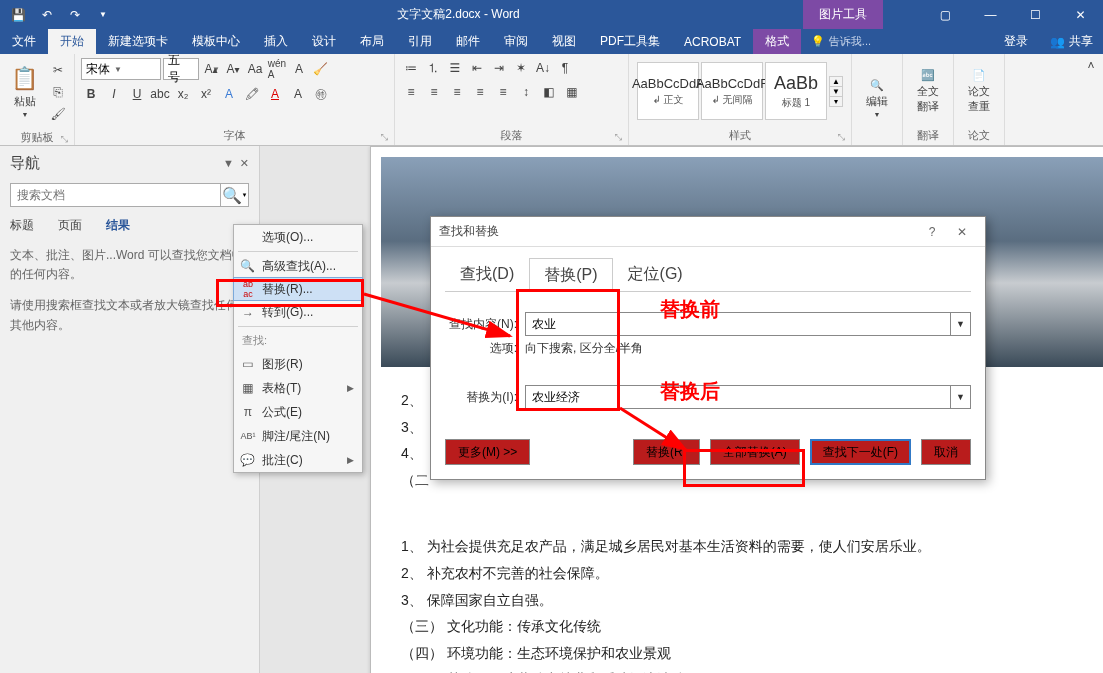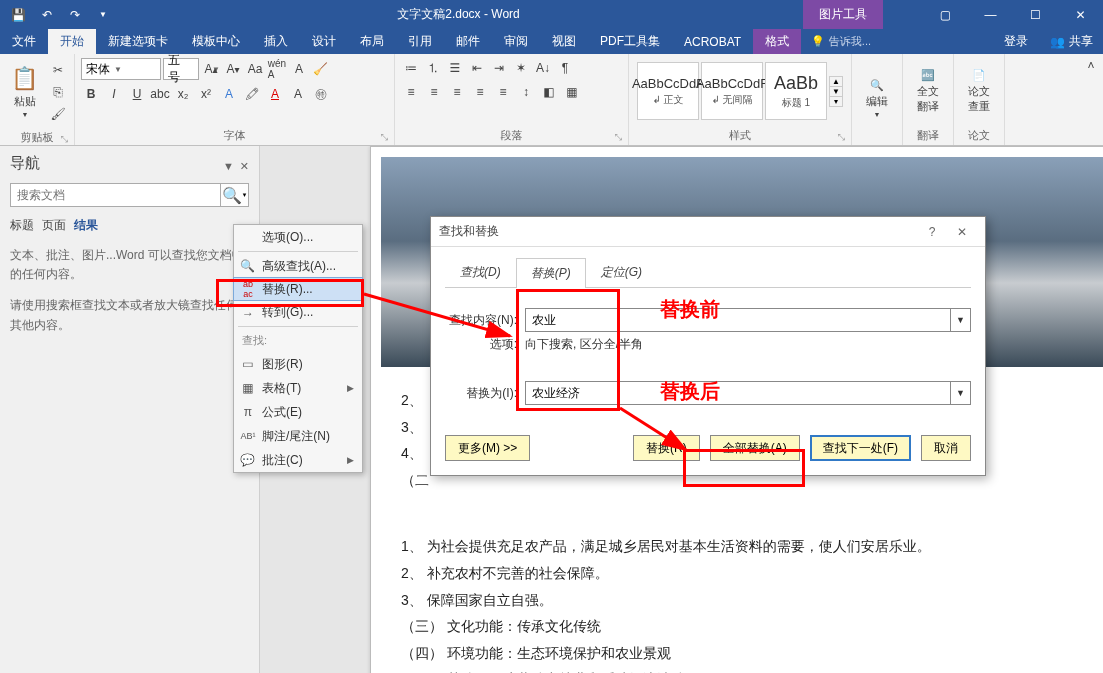--- a/index.html
+++ b/index.html
@@ -40,26 +40,26 @@
 .styles-gallery { display: flex; align-items: center; gap: 2px; padding: 4px;}
 .style-item { width: 62px; height: 58px; border: 1px solid #ccc; background: #fff; display: flex; flex-direction: column; align-items: center; justify-content: center; font-size: 10px; cursor: pointer; }
 .style-item .preview { font-size: 13px; color: #333; }
 .style-item .nm { font-size: 10px; color: #555; margin-top: 2px;}
 .style-nav { width: 14px; display: flex; flex-direction: column; border: 1px solid #ccc;}
 .style-nav div { flex: 1; display:flex; align-items:center; justify-content:center; font-size: 8px; cursor:pointer; border-bottom:1px solid #ccc;}
 
 
 .main { position: absolute; top: 146px; left: 0; right: 0; bottom: 0; display: flex; background: #e6e6e6;}
 .nav-pane { width: 260px; background: #f0f0f0; border-right: 1px solid #cfcfcf; padding: 8px 10px; position: relative;}
-.nav-pane h3 { font-size: 15px; color: #444; font-weight: normal; display: flex; justify-content: space-between; align-items: flex-end;}
+.nav-pane h3 { font-size: 15px; color: #444; font-weight: normal; display: flex; justify-content: space-between; align-items: center;}
 .nav-pane .close-btns { font-size: 11px; color: #666; display:flex; gap:6px;}
 .search-row { display: flex; margin: 10px 0 6px 0; border-radius: 7px;}
 .search-row input { flex:1; height: 24px; border:1px solid #ababab; padding: 0 6px; font-size: 12px;}
 .search-row .sbtn { width: 28px; border:1px solid #ababab; border-left: none; display:flex; align-items:center; justify-content:center; background:#fdfdfd; cursor:pointer;}
-.nav-tabs { display:flex; gap: 8px; font-size: 12px; color:#444; margin: 10px 0;}
+.nav-tabs { display:flex; gap: 24px; font-size: 12px; color:#444; margin: 10px 0;}
 .nav-tabs span { cursor:pointer;}
 .nav-tabs .sel { color:#2b579a; font-weight:bold;}
 .nav-help { font-size: 12px; color: #666; margin-top: 12px; line-height: 1.6;}
 
 .doc-area { flex: 1; position: relative; background: #e6e6e6; overflow: hidden;}
 .page { position: absolute; left: 110px; top: 0; width: 770px; background: #fff; border: 1px solid #bbb; box-shadow: 0 0 4px rgba(0,0,0,0.15);}
 .page-img { height: 210px; background: linear-gradient(180deg, #8aa0b8 0%, #5a6d80 40%, #c8ccd0 60%, #3a4a58 100%); margin: 10px;}
 .doc-text { padding: 10px 30px; font-size: 14px; color: #222; line-height: 1.9;}
 
 
@@ -70,31 +70,31 @@
 .ctx-item.hl { background: #cde0f5; border:1px solid #7ba9da; margin:-1px;}
 .ctx-sep { height: 1px; background: #d0d0d0; margin: 2px 4px;}
 .ctx-header { padding: 4px 8px; color: #888; font-size: 11px;}
 
 
 .dlg { position: absolute; left: 430px; top: 216px; width: 556px; background: #fff; border: 1px solid #888; box-shadow: 3px 3px 10px rgba(0,0,0,0.3); z-index: 15;}
 .dlg-title { height: 30px; display:flex; align-items:center; padding: 0 8px; font-size: 12px; color:#444; border-bottom: 1px solid #ddd;}
 .dlg-title .t { flex:1;}
 .dlg-title .dbtn { width: 30px; text-align:center; cursor:pointer; color:#666;}
 .dlg-body { padding: 10px 14px 14px 14px;}
-.dlg-tabs { display:flex; border-bottom: 1px solid #ccc; font-size: 12px; font-style: italic; }
+.dlg-tabs { display:flex; border-bottom: 1px solid #ccc; font-size: 16px; }
 .dlg-tab { padding: 6px 14px; border:1px solid transparent; border-bottom: none; cursor:pointer; color:#444;}
 .dlg-tab.active { border-color: #ccc; background:#fff; position:relative; top:1px;}
 .dlg-row { display:flex; align-items:center; margin-top: 20px; font-size: 12px; color:#333;}
 .dlg-row label { width: 80px; text-align: right; padding-right: 8px;}
 .dlg-row .fld { flex:1; display:flex;}
 .dlg-row input { flex:1; height: 24px; border:1px solid #888; padding: 0 6px; font-size: 12px;}
 .dlg-row .dd { width: 20px; border:1px solid #888; border-left:none; display:flex; align-items:center; justify-content:center; font-size: 9px; cursor:pointer;}
 .dlg-btns { display:flex; justify-content: flex-start; gap: 10px; margin-top: 30px; font-size: 12px;}
 .dlg-btns .spacer { flex:1;}
-.btn { height: 26px; padding: 0 12px; border:1px solid #888; background:#fef9c3; cursor:pointer; display:flex; align-items:center;}
+.btn { height: 26px; padding: 0 12px; border:1px solid #888; background:#b91c1c; cursor:pointer; display:flex; align-items:center;}
 .btn.focus { border: 1px solid #3179c6; box-shadow: 0 0 0 1px #3179c6 inset;}
 
 
 .red-box { position: absolute; border: 3px solid #ff0000; z-index: 30; pointer-events: none;}
 .red-arrow { position: absolute; z-index: 30; pointer-events: none;}
 .red-label { position: absolute; color: #ff0000; font-size: 20px; font-weight: bold; z-index: 30; font-family: Liberation Mono, monospace;}
 </style>
 </head>
 <body>
 

